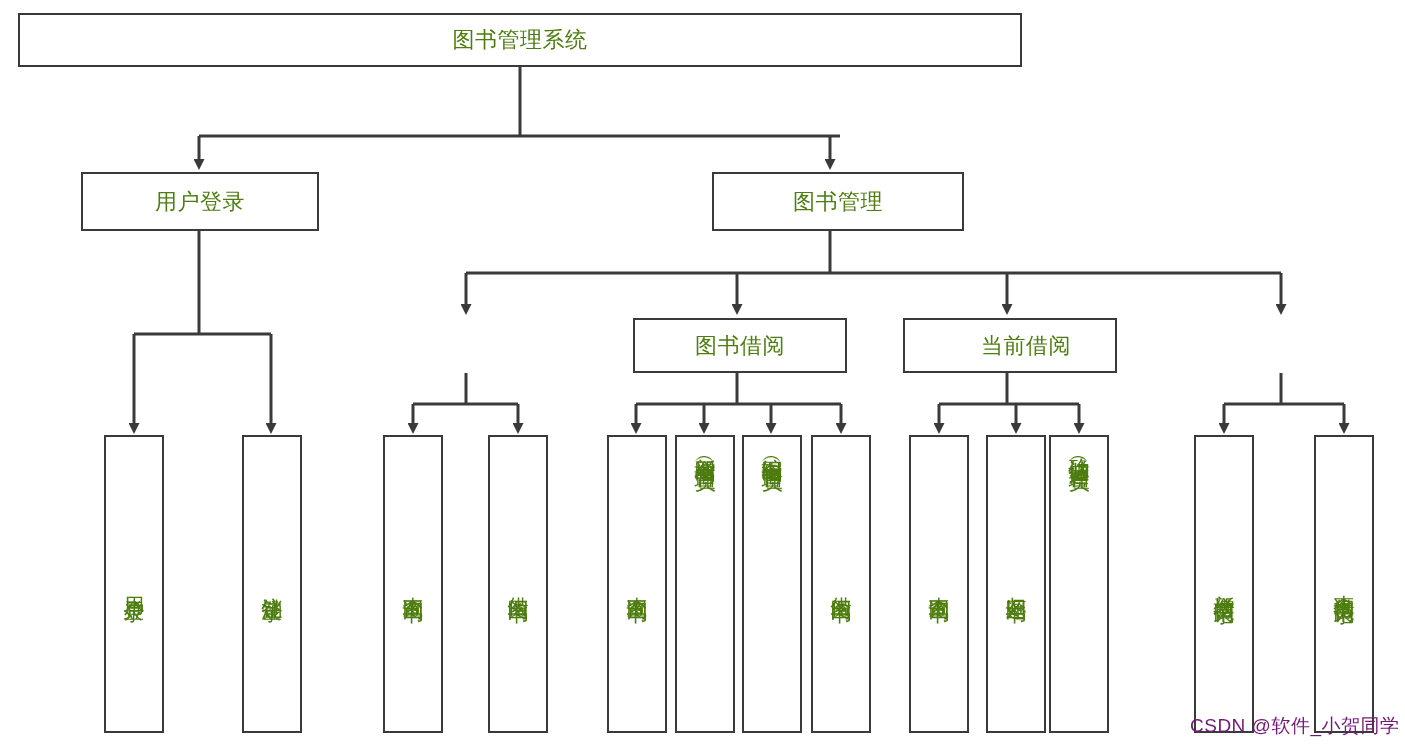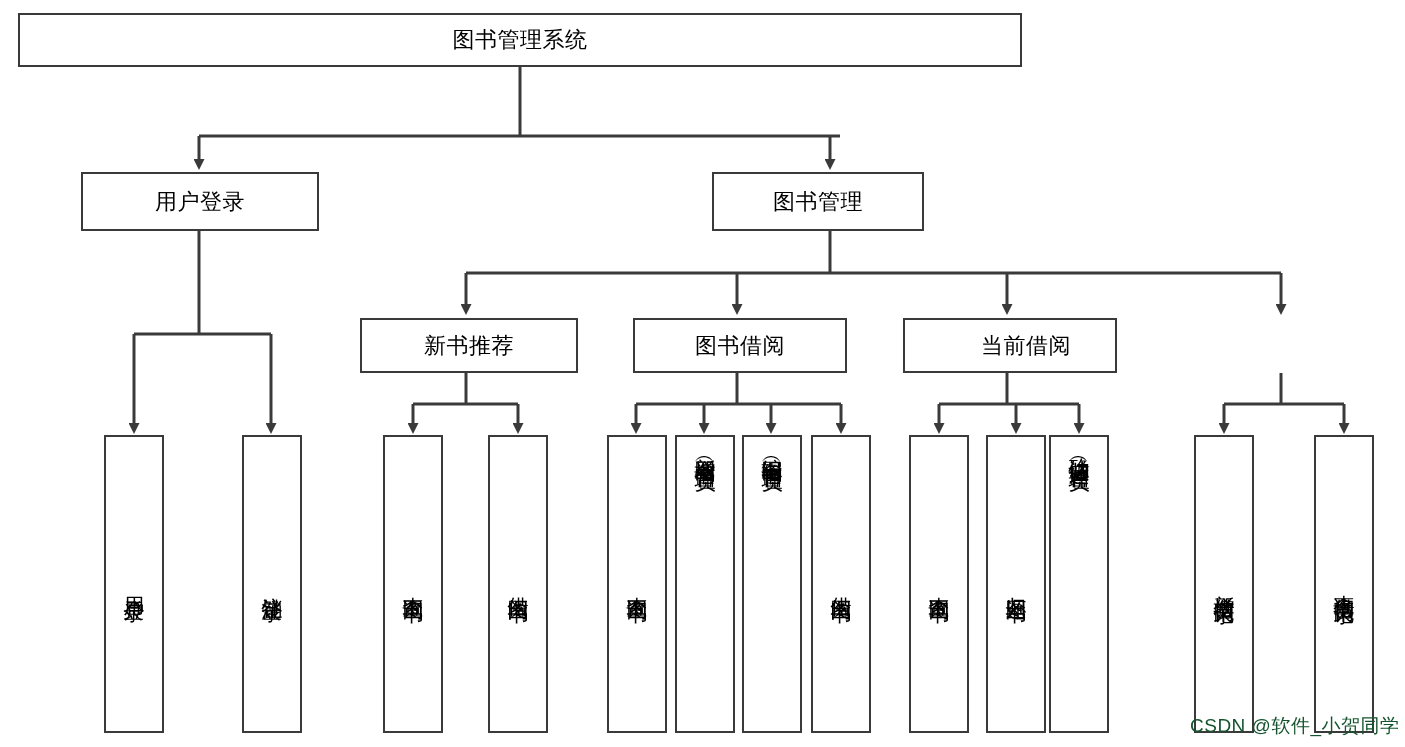--- a/index.html
+++ b/index.html
@@ -18,21 +18,21 @@
     overflow: hidden;
   }
   .node {
     position: absolute;
     box-sizing: border-box;
     border: 2px solid #3a3a3a;
     background: #ffffff;
     display: flex;
     align-items: center;
     justify-content: center;
-    color: #000000;
+    color: #4d7c0f;
     line-height: 1.05;
   }
   .node.h {
     font-size: 22px;
     letter-spacing: 0.5px;
   }
   .node.v {
     writing-mode: vertical-rl;
     text-orientation: upright;
     font-size: 21px;
@@ -50,21 +50,21 @@
     top: 0;
     width: 1405px;
     height: 747px;
     pointer-events: none;
   }
   .watermark {
     position: absolute;
     left: 1190px;
     top: 713px;
     font-size: 19px;
-    color: #14532d;
+    color: #701a75;
     white-space: nowrap;
     letter-spacing: 0.5px;
   }
 </style>
 </head>
 <body>
 
 <div id="canvas">
 
   <svg class="edges" xmlns="http://www.w3.org/2000/svg">
@@ -113,23 +113,22 @@
       <path d="M1281,373 L1281,404"></path>
       <path d="M1224,404 L1344,404"></path>
       <path d="M1224,404 L1224,424" marker-end="url(#arrow)"></path>
       <path d="M1344,404 L1344,424" marker-end="url(#arrow)"></path>
     </g>
   </svg>
 
   <div class="node h" style="left:18px; top:13px; width:1004px; height:54px;">图书管理系统</div>
 
   <div class="node h" style="left:81px; top:172px; width:238px; height:59px;">用户登录</div>
-  <div class="node h" style="left:712px; top:172px; width:212px; height:59px;">图书管理</div>
+  <div class="node h" style="left:712px; top:172px; width:252px; height:59px;">图书管理</div>
 
-  <div class="node h" style="left:360px; top:318px; width:218px; height:55px;">新书推荐</div>
   <div class="node h" style="left:633px; top:318px; width:214px; height:55px;">图书借阅</div>
   <div class="node h" style="left:903px; top:318px; width:214px; height:55px;padding-left:32px;">当前借阅</div>
 
   <div class="node v" style="left:104px; top:435px; width:60px; height:298px;">用户登录</div>
   <div class="node v" style="left:242px; top:435px; width:60px; height:298px;">注销登录</div>
 
   <div class="node v" style="left:383px; top:435px; width:60px; height:298px;">查询图书</div>
   <div class="node v" style="left:488px; top:435px; width:60px; height:298px;">借阅图书</div>
 
   <div class="node v" style="left:607px; top:435px; width:60px; height:298px;">查询图书</div>

